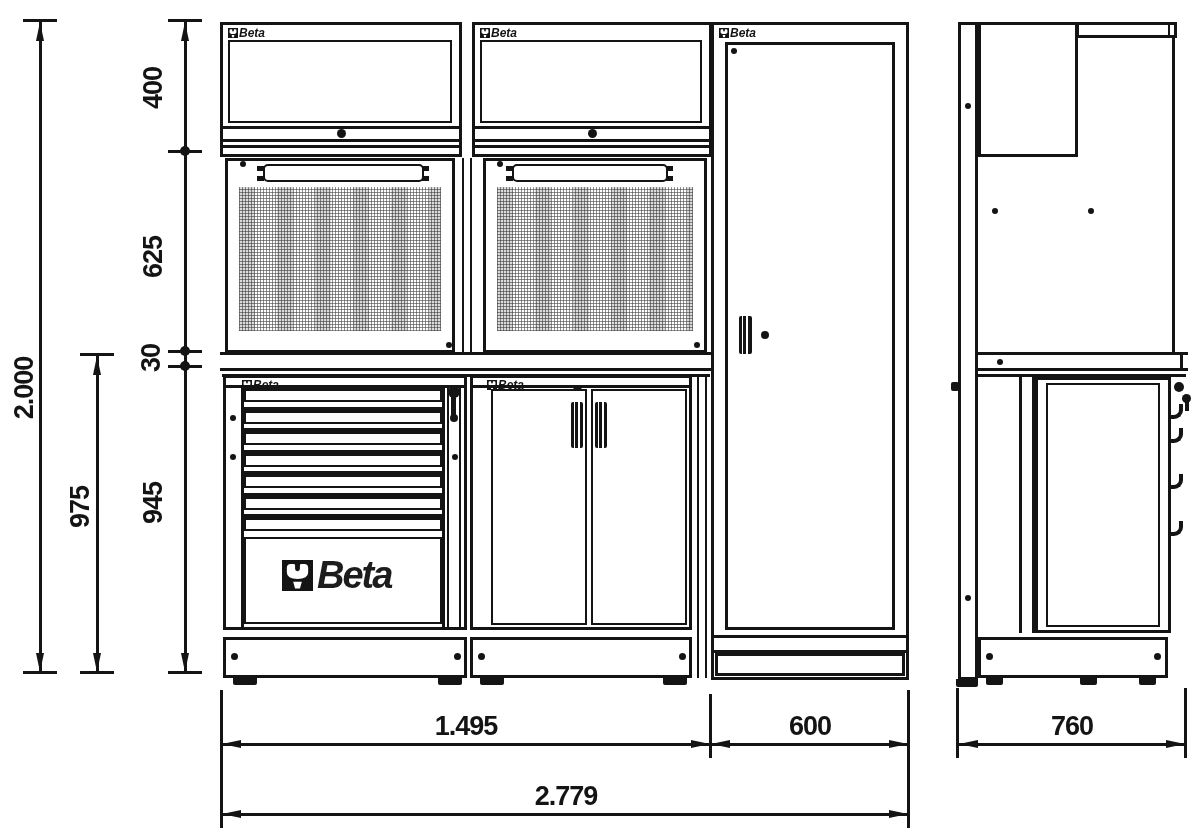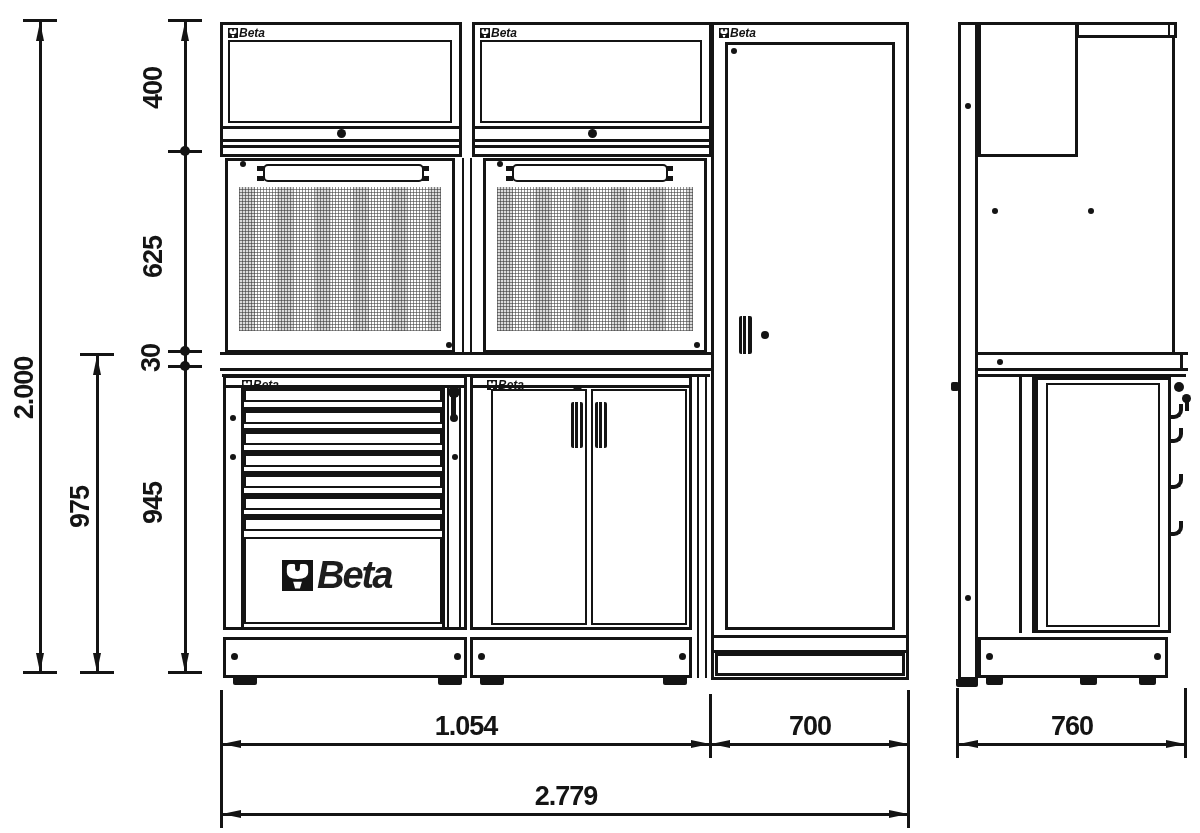--- a/index.html
+++ b/index.html
@@ -292,22 +292,22 @@
 
     <div class="ln" style="left:222px;top:743px;width:487px;height:2.5px;"></div>
     <div class="ln" style="left:711px;top:743px;width:196px;height:2.5px;"></div>
     <div class="ln" style="left:958px;top:743px;width:227px;height:2.5px;"></div>
     <div class="arwL" style="left:222px;top:740px;"></div>
     <div class="arwR" style="left:691px;top:740px;"></div>
     <div class="arwL" style="left:711px;top:740px;"></div>
     <div class="arwR" style="left:889px;top:740px;"></div>
     <div class="arwL" style="left:959px;top:740px;"></div>
     <div class="arwR" style="left:1166px;top:740px;"></div>
-    <div class="dim" style="left:466px;top:726px;">1.054</div>
-    <div class="dim" style="left:810px;top:726px;">700</div>
+    <div class="dim" style="left:466px;top:726px;">1.495</div>
+    <div class="dim" style="left:810px;top:726px;">600</div>
     <div class="dim" style="left:1072px;top:726px;">760</div>
 
     <div class="ln" style="left:222px;top:813px;width:687px;height:2.5px;"></div>
     <div class="arwL" style="left:222px;top:810px;"></div>
     <div class="arwR" style="left:889px;top:810px;"></div>
     <div class="dim" style="left:566px;top:796px;">2.779</div>
   </div>
 
 </div>
 

